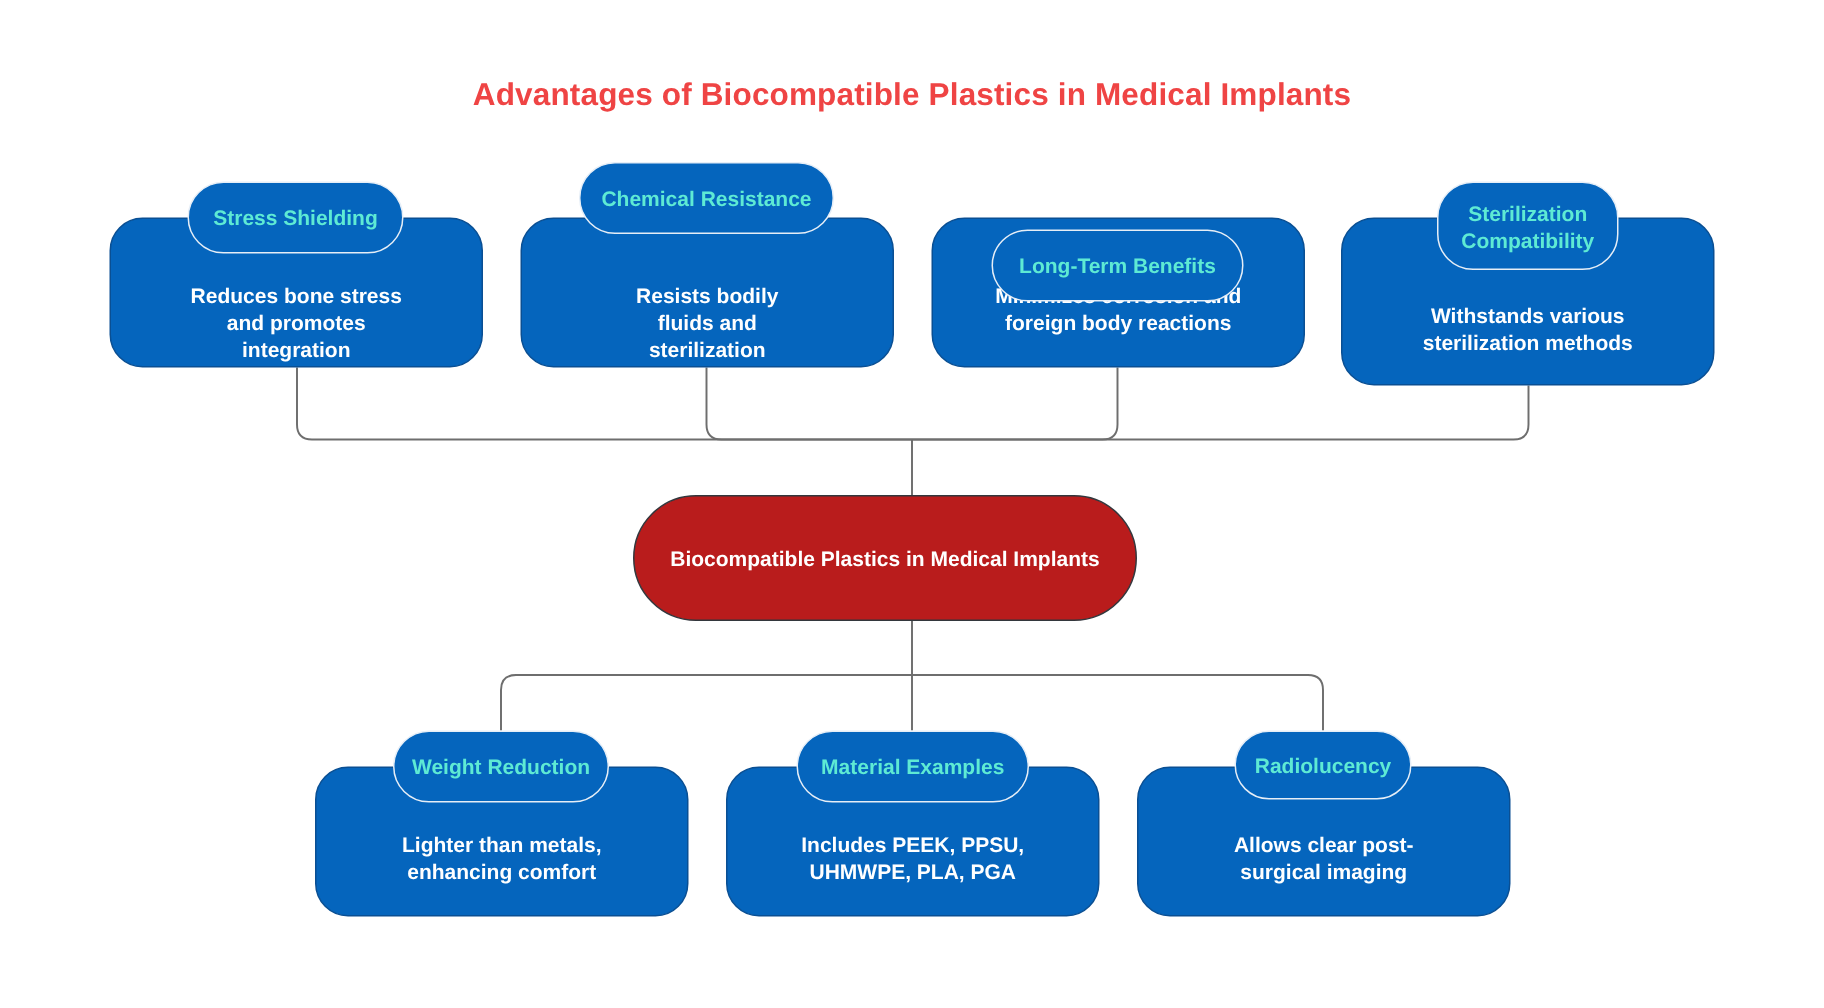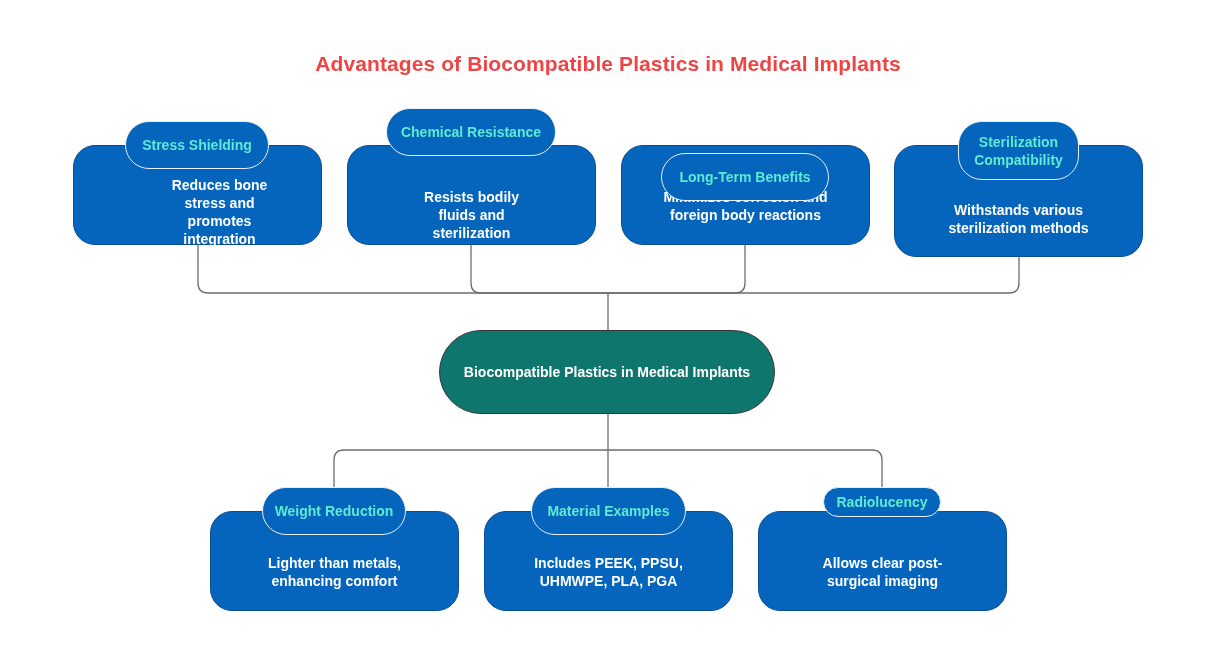--- a/index.html
+++ b/index.html
@@ -9,22 +9,22 @@
            font-size: 21px; font-weight: bold; color: #ef4444; letter-spacing: 0.1px; }
   svg.links { position: absolute; left: 0; top: 0; }
   .card { position: absolute; background: #0565bd; border-radius: 22px;
           border: 1px solid #0a4f93; box-sizing: border-box; }
   .card .desc { position: absolute; left: 0; right: 0; text-align: center;
                 color: #ffffff; font-size: 14px; line-height: 18px; font-weight: bold; }
   .pill { position: absolute; background: #0565bd; border: 1.5px solid #e6eef7;
           border-radius: 24px; box-sizing: border-box; color: #5eead4;
           font-size: 14px; line-height: 18px; text-align: center;
           display: flex; align-items: center; justify-content: center; font-weight: bold; }
-  .center { position: absolute; left: 439px; top: 330px; width: 336px; height: 84px;
-            background: #0f766e; border: 1.5px solid #33373d; border-radius: 42px;
+  .center { position: absolute; left: 422px; top: 330px; width: 336px; height: 84px;
+            background: #b91c1c; border: 1.5px solid #33373d; border-radius: 42px;
             box-sizing: border-box; display: flex; align-items: center; justify-content: center;
             color: #ffffff; font-size: 14px; font-weight: bold; }
 </style>
 </head>
 <body>
 
 <div class="title">Advantages of Biocompatible Plastics in Medical Implants</div>
 
 <svg class="links" width="1216" height="672">
   <g fill="none" stroke="#6e6e6e" stroke-width="1.3">
@@ -35,21 +35,21 @@
     <path d="M1019 257 V283 Q1019 293 1009 293 H608"></path>
     <path d="M608 293 V330"></path>
 
     <path d="M608 414 V487"></path>
     <path d="M334 487 V460 Q334 450 344 450 H608"></path>
     <path d="M882 487 V460 Q882 450 872 450 H608"></path>
   </g>
 </svg>
 
 <div class="card" style="left:73px; top:145px; width:249px; height:100px;">
-  <div class="desc" style="top: 30px; padding: 0px 40px; margin-left: 44px;">Reduces bone stress and promotes integration</div>
+  <div class="desc" style="top: 42px; padding: 0px 40px;">Reduces bone stress and promotes integration</div>
 </div>
 <div class="pill" style="left:125px; top:121px; width:144px; height:48px;">Stress Shielding</div>
 
 <div class="card" style="left:347px; top:145px; width:249px; height:100px;">
   <div class="desc" style="top: 42px; padding: 0px 56px;">Resists bodily fluids and sterilization</div>
 </div>
 <div class="pill" style="left:386px; top:108px; width:170px; height:48px;text-align:center;">Chemical Resistance</div>
 
 <div class="card" style="left:621px; top:145px; width:249px; height:100px;">
   <div class="desc" style="top: 42px; padding: 0px 40px; text-align: center;">Minimizes corrosion and foreign body reactions</div>
@@ -69,13 +69,13 @@
 <div class="pill" style="left:262px; top:487px; width:144px; height:48px;">Weight Reduction</div>
 
 <div class="card" style="left:484px; top:511px; width:249px; height:100px;">
   <div class="desc" style="top: 42px; padding: 0px 40px;">Includes PEEK, PPSU, UHMWPE, PLA, PGA</div>
 </div>
 <div class="pill" style="left:531px; top:487px; width:155px; height:48px;">Material Examples</div>
 
 <div class="card" style="left:758px; top:511px; width:249px; height:100px;">
   <div class="desc" style="top: 42px; padding: 0px 60px;">Allows clear post-surgical imaging</div>
 </div>
-<div class="pill" style="left:823px; top:487px; width:118px; height:30px;">Radiolucency</div>
+<div class="pill" style="left:823px; top:487px; width:118px; height:46px;">Radiolucency</div>
 
 </body></html>

